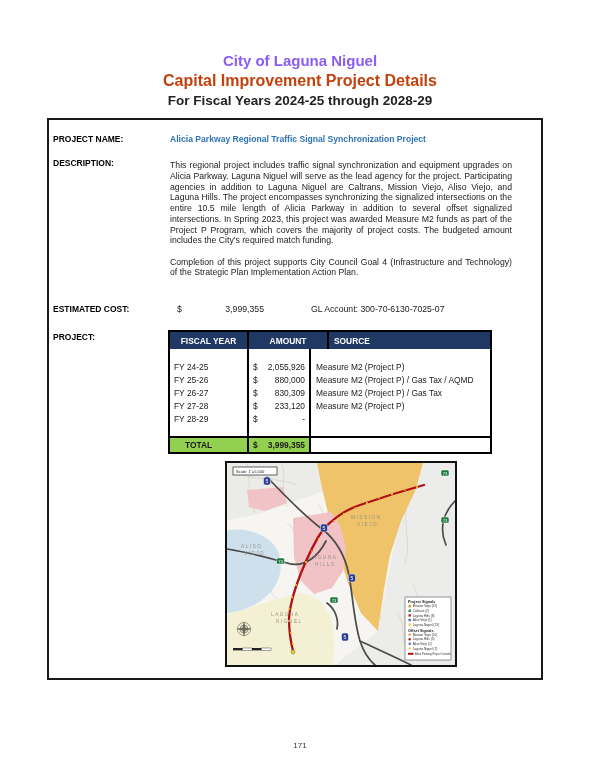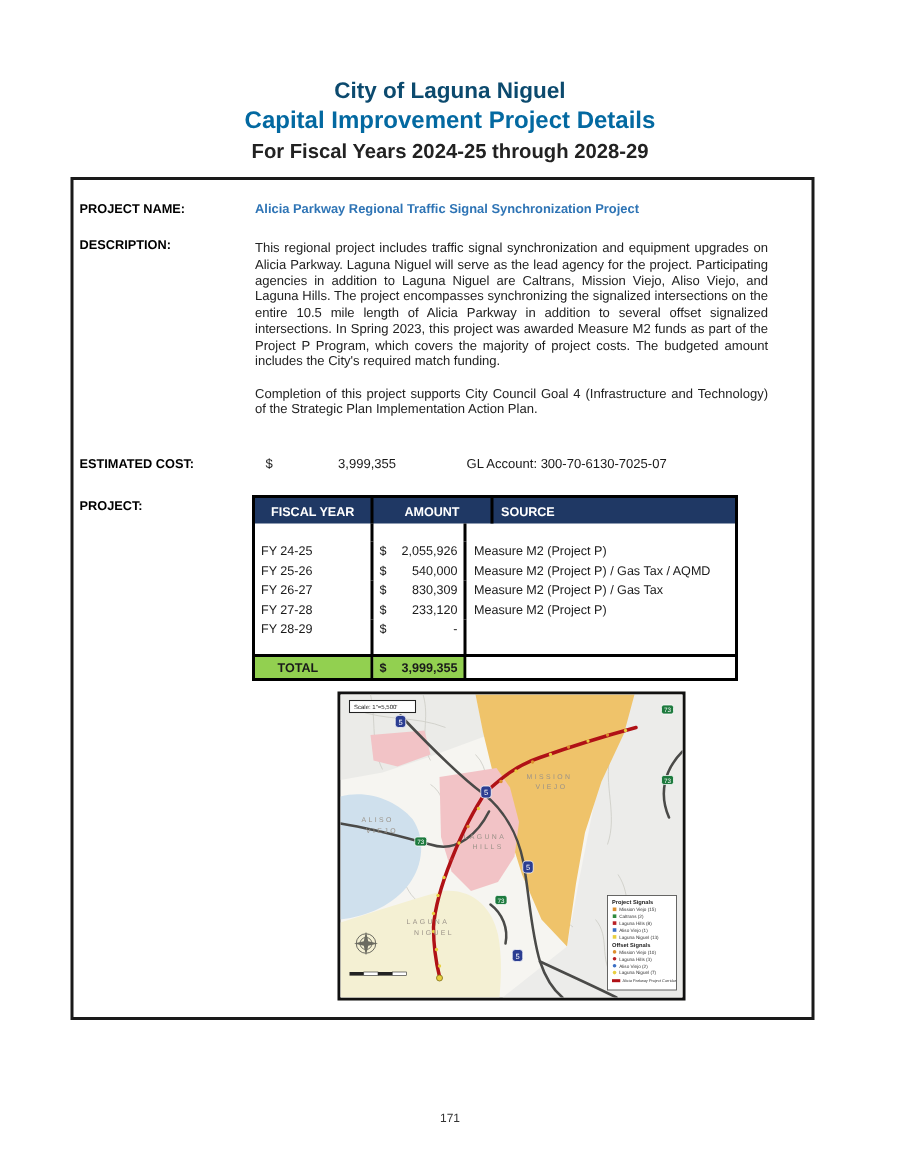--- a/index.html
+++ b/index.html
@@ -2,22 +2,22 @@
 <html><head>
 <meta charset="utf-8">
 <style>
   * { margin:0; padding:0; box-sizing:border-box; }
   html,body { width:600px; height:776px; background:#ffffff;
     font-family:"Liberation Sans", sans-serif; color:#1a1a1a; }
   .page { position:relative; width:600px; height:776px; background:#fff; overflow:hidden; }
 
   
   .hdr { position:absolute; top:52px; left:0; width:600px; text-align:center; }
-  .hdr .l1 { font-size:15px; font-weight:600; color:#0c4a6e; }
-  .hdr .l2 { font-size:16px; font-weight:600; color:#0369a1; margin-top:3px; }
+  .hdr .l1 { font-size:15px; font-weight:600; color:#8b5cf6; }
+  .hdr .l2 { font-size:16px; font-weight:600; color:#c2410c; margin-top:3px; }
   .hdr .l3 { font-size:13.5px; font-weight:600; color:#222; margin-top:3px; }
 
   
   .box { position:absolute; left:47px; top:118px; width:496px; height:562px;
     border:2px solid #1a1a1a; }
   .lbl { position:absolute; left:4px; font-size:8.5px; font-weight:bold; color:#000; }
   .row-name-val { position:absolute; left:121px; top:14px; font-size:8.6px;
     font-weight:600; color:#2E74B5; }
   .desc { position:absolute; left:121px; top:40px; width:342px; font-size:8.7px;
     line-height:10.75px; color:#222; text-align:justify; }
@@ -99,21 +99,21 @@
         <div class="bc1">FY 24-25</div>
         <div class="bc2">
             <span>$</span>
             <span>2,055,926</span>
           </div>
         <div class="bc3">Measure M2 (Project P)</div>
 
         <div class="bc1">FY 25-26</div>
         <div class="bc2">
             <span>$</span>
-            <span>540,000</span>
+            <span>880,000</span>
           </div>
         <div class="bc3">Measure M2 (Project P) / Gas Tax / AQMD</div>
 
         <div class="bc1">FY 26-27</div>
         <div class="bc2">
             <span>$</span>
             <span>830,309</span>
           </div>
         <div class="bc3">Measure M2  (Project P) / Gas Tax</div>
 

